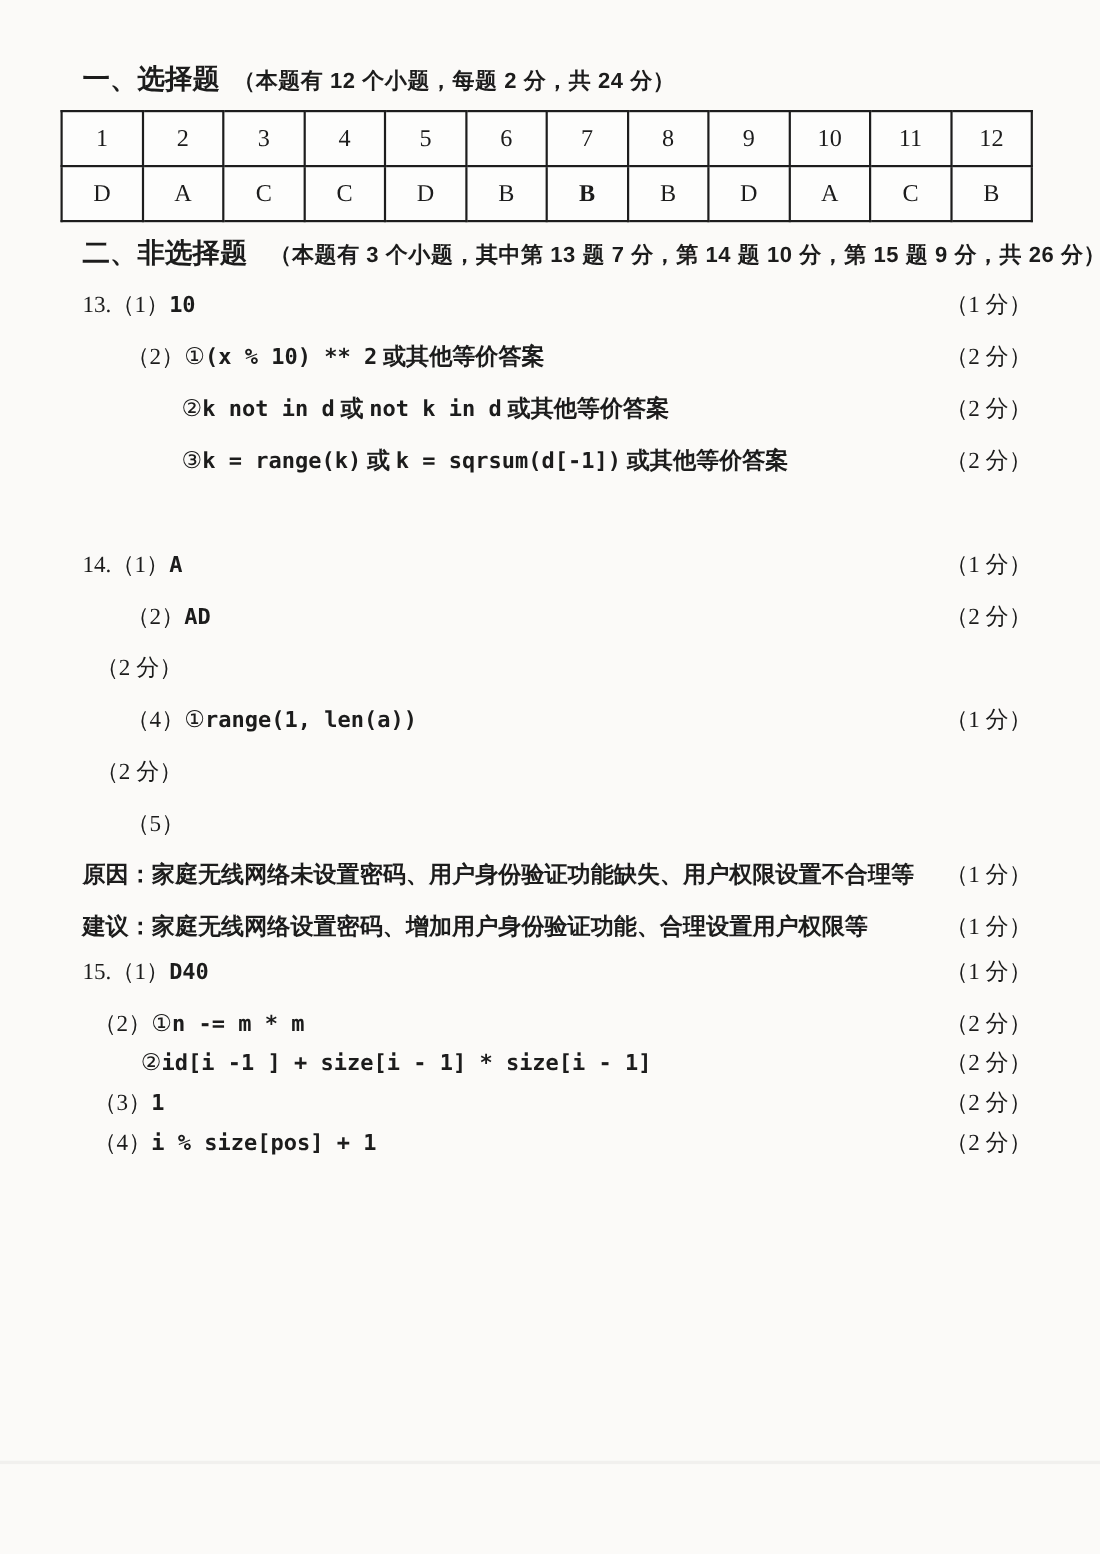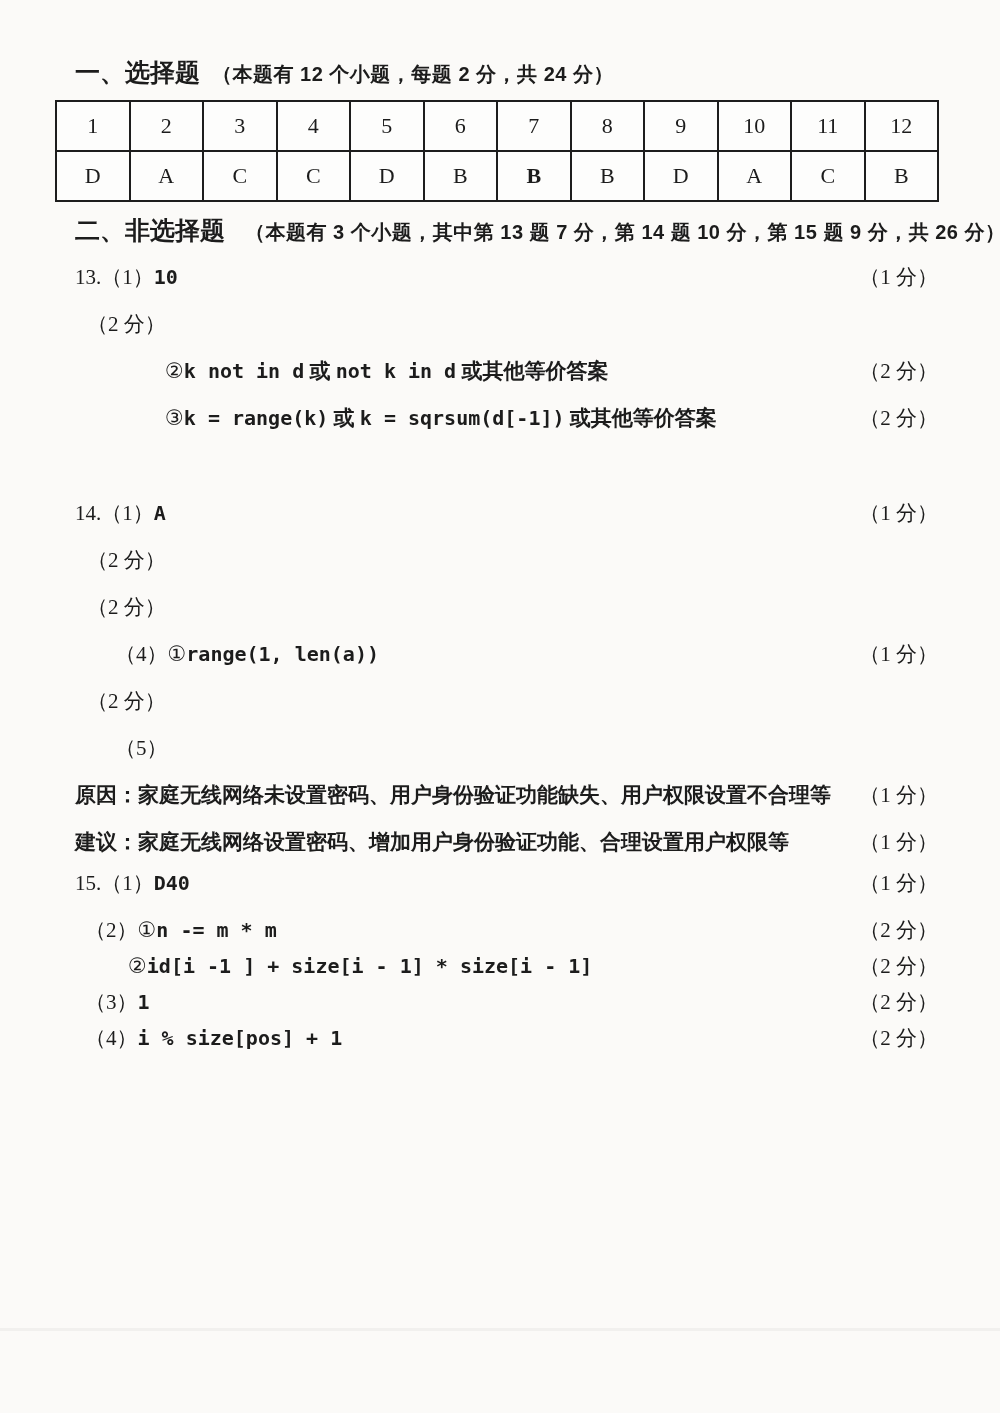--- a/index.html
+++ b/index.html
@@ -144,35 +144,37 @@
   <div class="sec-head s2">
     <span>二、非选择题</span><span class="sub">（本题有 3 个小题，其中第 13 题 7 分，第 14 题 10 分，第 15 题 9 分，共 26 分）</span>
   </div>
 
   <div class="lines">
       <div class="line i0 g-first">
         <span class="content"><span class="p-label">13.（1）</span><span class="p-code">10</span></span>
         <span class="score">（1 分）</span>
       </div>
       <div class="line i1">
+        <span class="content"><span class="p-label">（2）①</span><span class="p-code">(x % 10) ** 2</span><span class="p-text"> 或其他等价答案</span></span>
         <span class="score">（2 分）</span>
       </div>
       <div class="line i2">
         <span class="content"><span class="p-label">②</span><span class="p-code">k not in d</span><span class="p-text"> 或 </span><span class="p-code">not k in d</span><span class="p-text"> 或其他等价答案</span></span>
         <span class="score">（2 分）</span>
       </div>
       <div class="line i2">
         <span class="content"><span class="p-label">③</span><span class="p-code">k = range(k)</span><span class="p-text"> 或 </span><span class="p-code">k = sqrsum(d[-1])</span><span class="p-text"> 或其他等价答案</span></span>
         <span class="score">（2 分）</span>
       </div>
       <div class="line i0 g-lg">
         <span class="content"><span class="p-label">14.（1）</span><span class="p-code">A</span></span>
         <span class="score">（1 分）</span>
       </div>
       <div class="line i1">
+        <span class="content"><span class="p-label">（2）</span><span class="p-code">AD</span></span>
         <span class="score">（2 分）</span>
       </div>
       <div class="line i1">
         <span class="score">（2 分）</span>
       </div>
       <div class="line i1">
         <span class="content"><span class="p-label">（4）①</span><span class="p-code">range(1, len(a))</span></span>
         <span class="score">（1 分）</span>
       </div>
       <div class="line i2">

